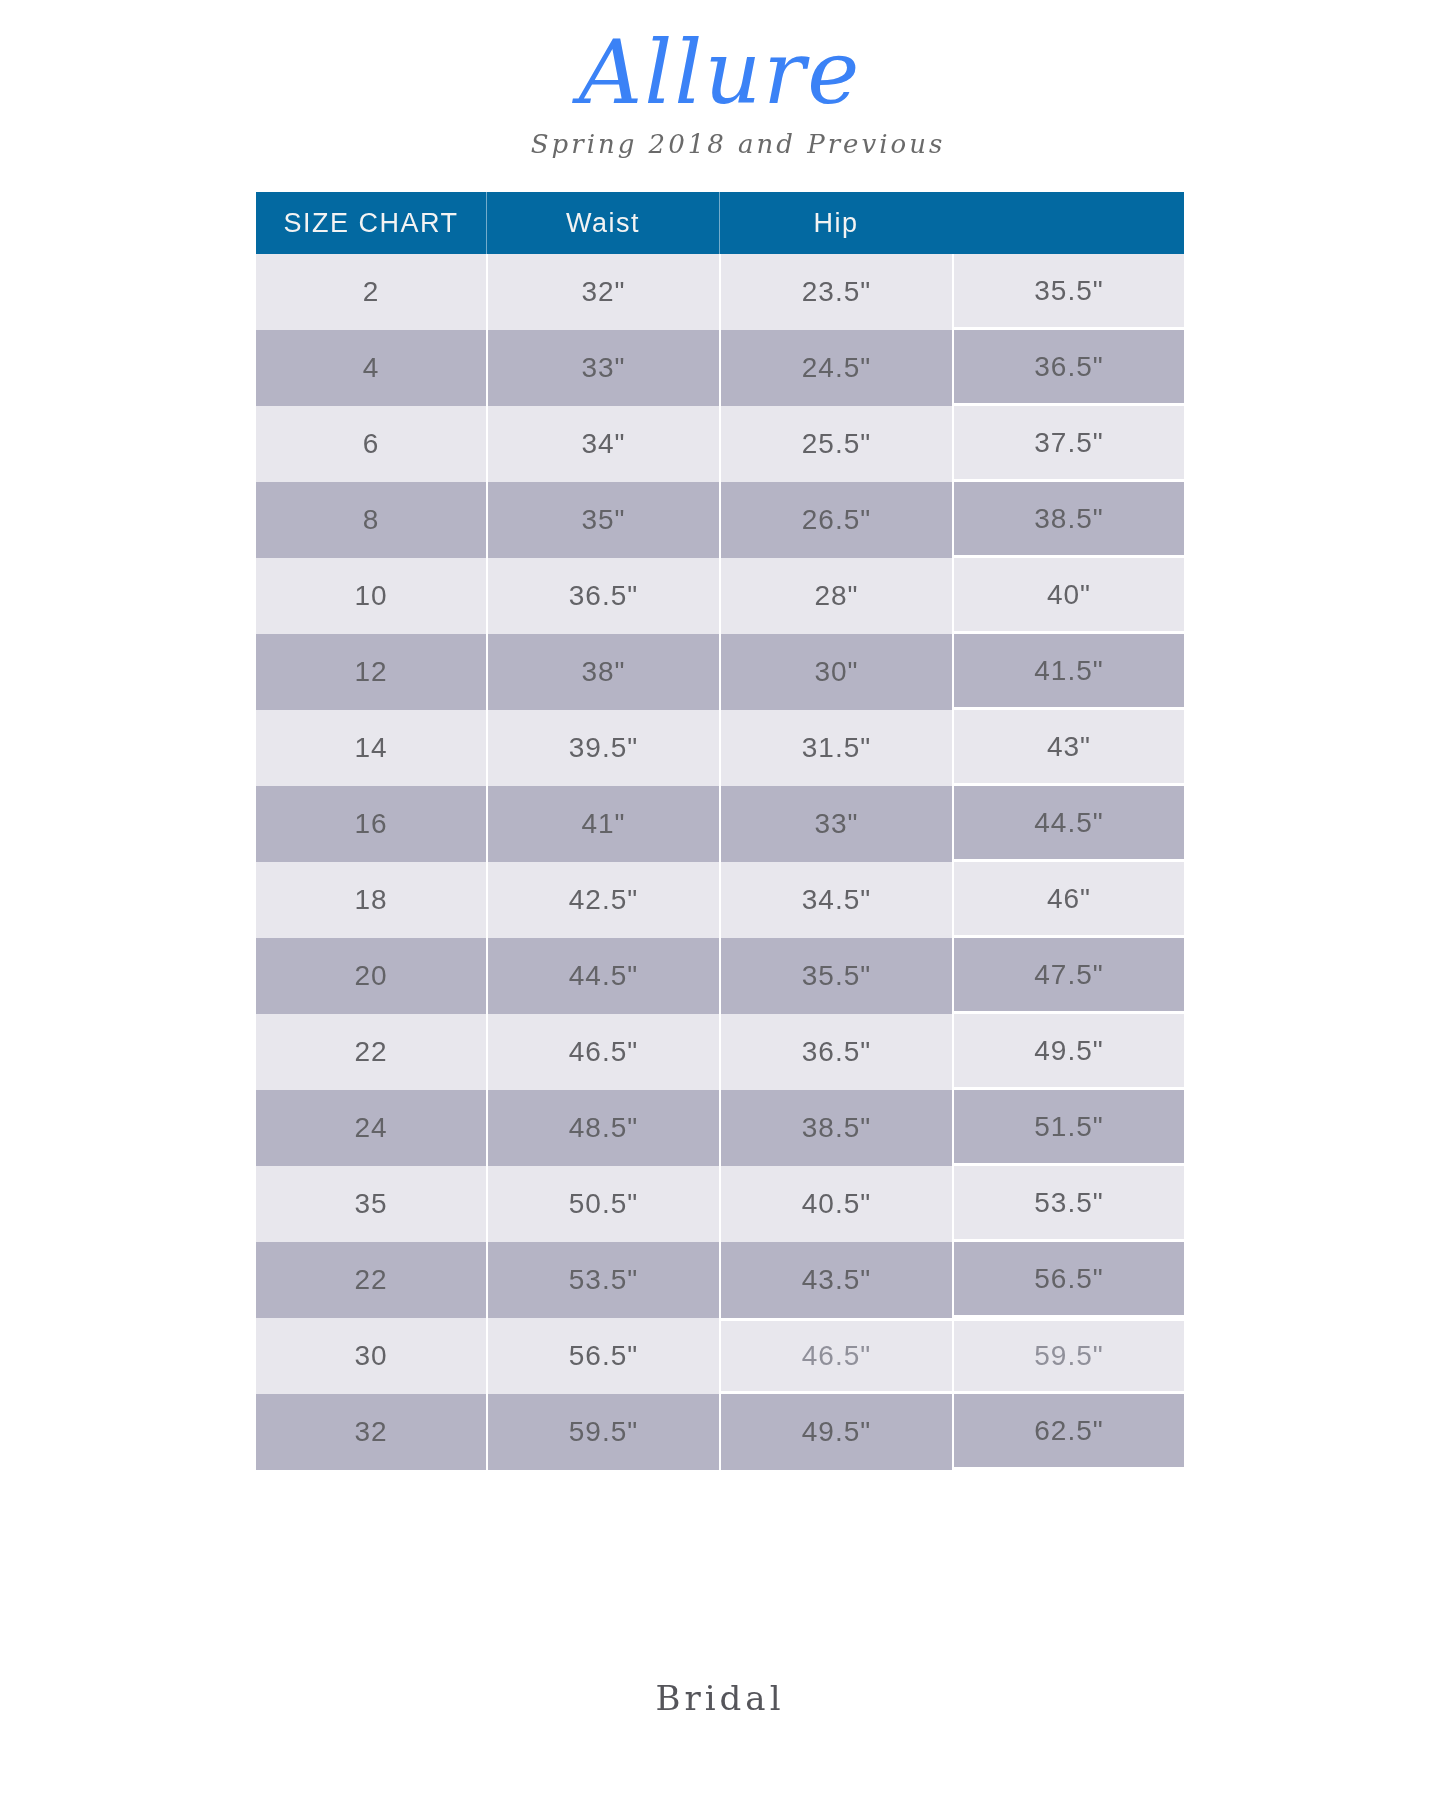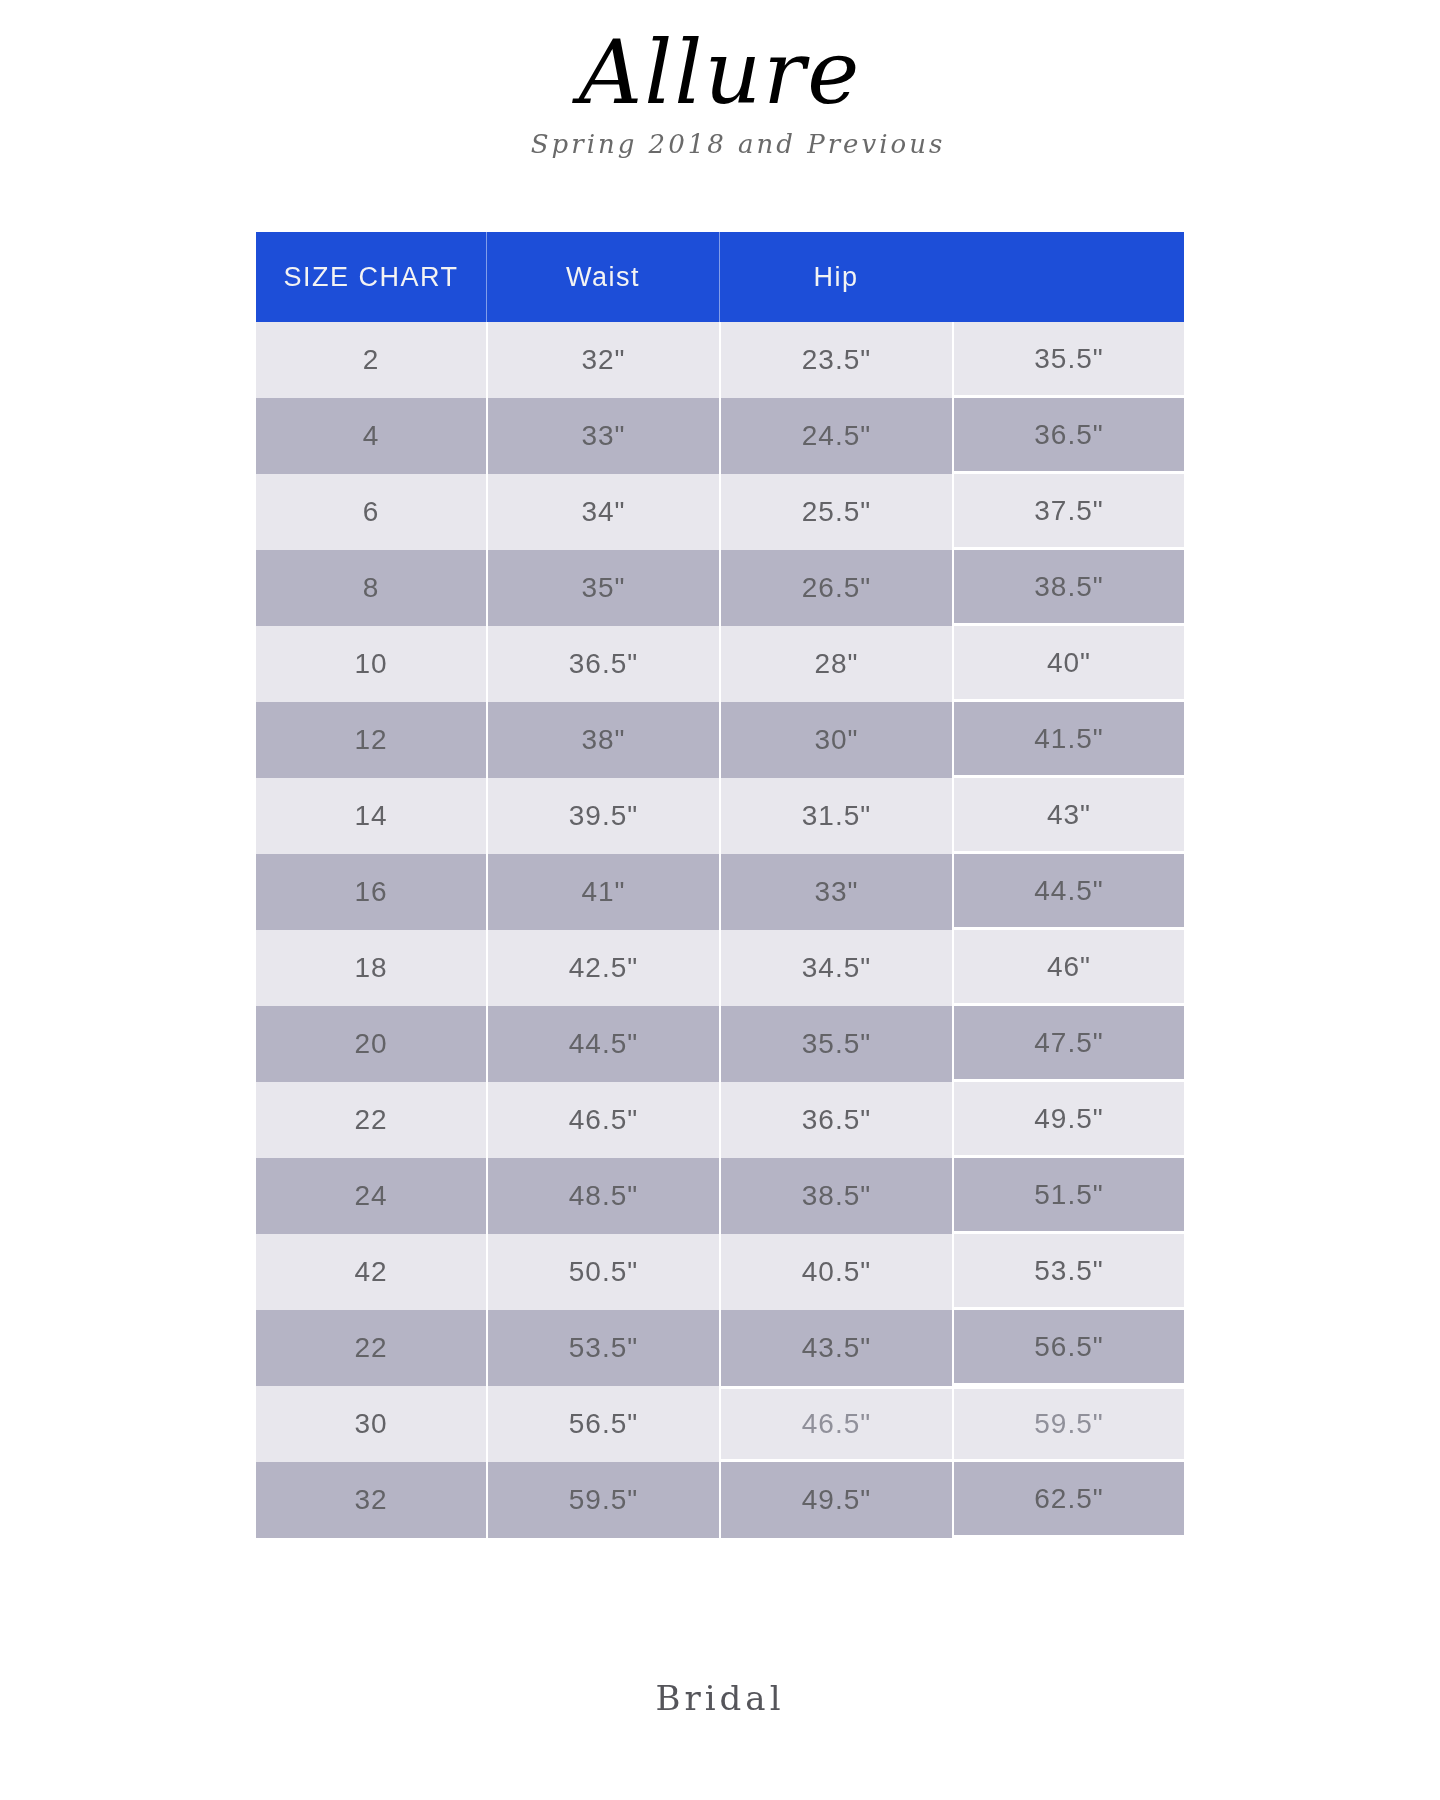--- a/index.html
+++ b/index.html
@@ -10,33 +10,33 @@
     font-family: "Liberation Sans", sans-serif;
     overflow: hidden;
   }
 
   
   .brand-header { position: absolute; top: 22px; left: 0; width: 100%; text-align: center; }
   .brand-title {
     font-family: "DejaVu Serif", serif;
     font-style: italic; font-weight: 400;
     font-size: 88px; line-height: 1.15;
-    color: #000000; letter-spacing: 2px;
+    color: #3b82f6; letter-spacing: 2px;
   }
   .brand-subtitle {
     margin-top: 6px;
     font-family: "DejaVu Serif", serif;
     font-style: italic; font-weight: 400;
     font-size: 26px; color: #6a6a6a; letter-spacing: 3px; padding-left: 36px;
   }
 
   
   .size-table { position: absolute; top: 192px; left: 256px; width: 928px; }
   .thead, .tr { display: grid; grid-template-columns: 230px 233px 233px 232px; }
-  .thead { height: 90px; background: #1d4ed8; margin-top: 40px; }
+  .thead { height: 62px; background: #0369a1; }
   .th {
     display: flex; align-items: center; justify-content: center;
     color: #f3f3f3; font-size: 27px; letter-spacing: 1.5px; font-weight: 400;
   }
   .th + .th { border-left: 1px solid rgba(255,255,255,0.45); }
   .tr { height: 76px; }
   .td {
     display: flex; align-items: center; justify-content: center;
     font-size: 28px; letter-spacing: 1px; color: #636367;
   }
@@ -143,21 +143,21 @@
           <div class="td col2">36.5"</div>
           <div class="td col3">49.5"</div>
         </div>
         <div class="tr dark">
           <div class="td col0">24</div>
           <div class="td col1">48.5"</div>
           <div class="td col2">38.5"</div>
           <div class="td col3">51.5"</div>
         </div>
         <div class="tr light">
-          <div class="td col0">42</div>
+          <div class="td col0">35</div>
           <div class="td col1">50.5"</div>
           <div class="td col2">40.5"</div>
           <div class="td col3">53.5"</div>
         </div>
         <div class="tr dark">
           <div class="td col0">22</div>
           <div class="td col1">53.5"</div>
           <div class="td col2">43.5"</div>
           <div class="td col3">56.5"</div>
         </div>

